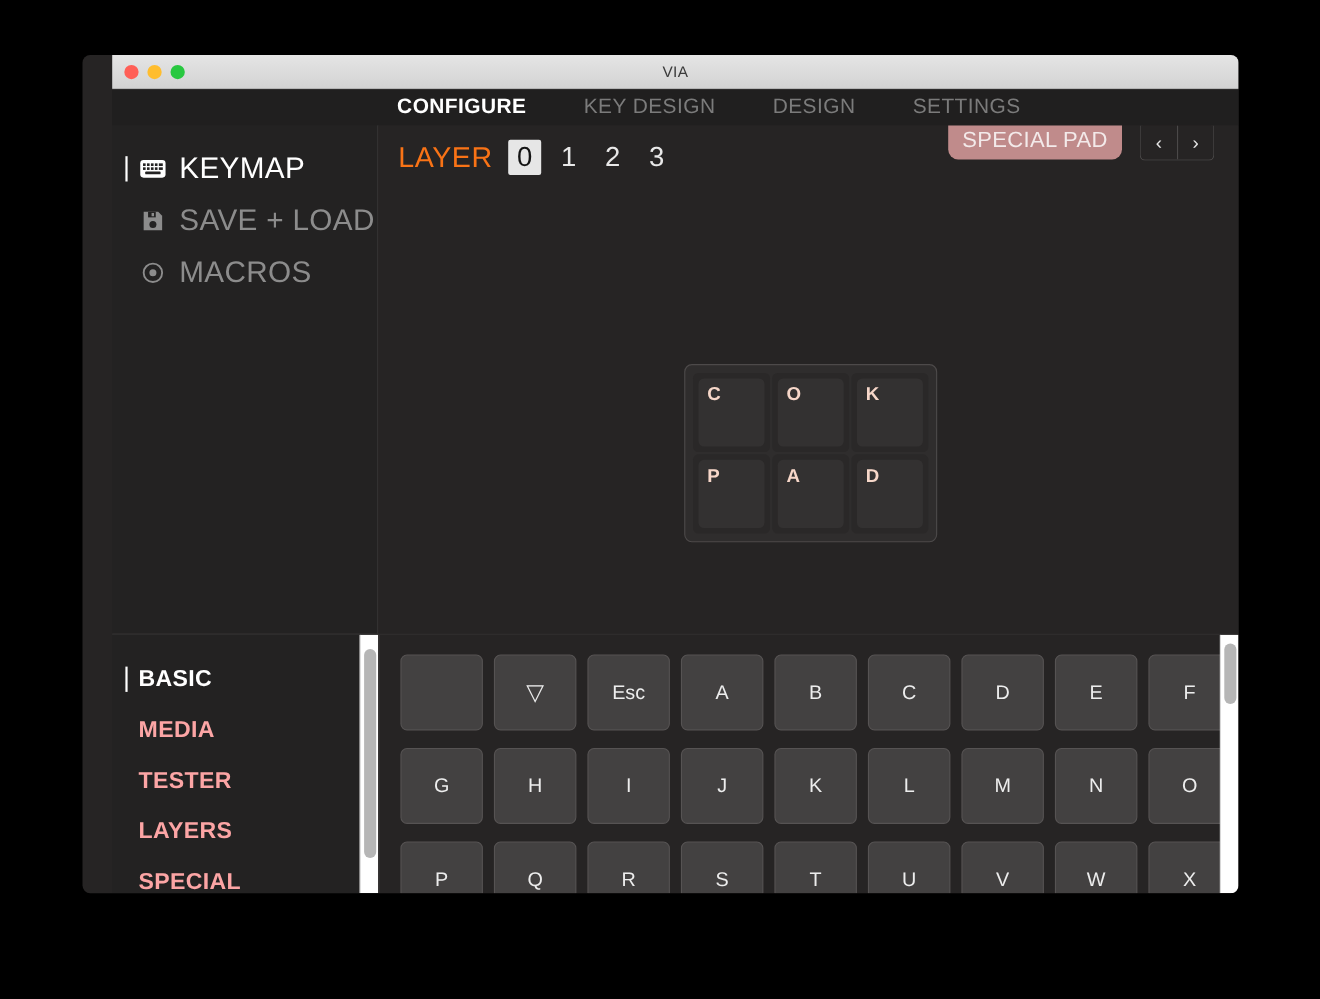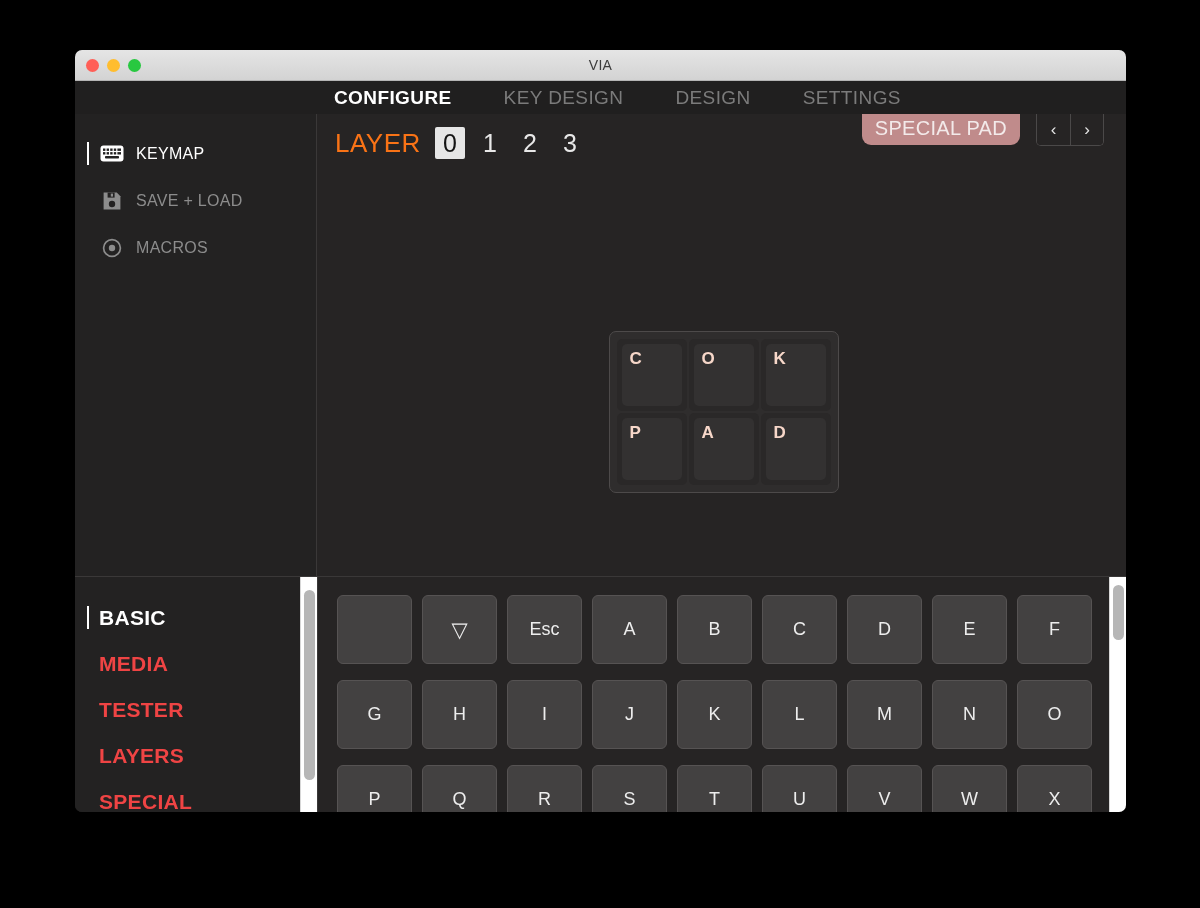--- a/index.html
+++ b/index.html
@@ -16,20 +16,21 @@
     position: absolute;
     left: 75px;
     top: 50px;
     width: 1051px;
     height: 762px;
     border-radius: 7px;
     overflow: hidden;
     background: #262424;
     display: flex;
     flex-direction: column;
+    padding-left: 27px;
   }
 
   
   .titlebar {
     position: relative;
     height: 31px;
     flex: 0 0 31px;
     background: linear-gradient(#e5e5e5, #d3d3d3);
     border-bottom: 1px solid #b4b4b4;
     display: flex;
@@ -114,21 +115,21 @@
     background: #ffffff;
   }
   .menu-icon {
     width: 26px; height: 26px;
     margin-left: 12px;
     margin-right: 11px;
     display: flex; align-items: center; justify-content: center;
     flex: 0 0 26px;
   }
   .menu-label {
-    font-size: 16px;
+    font-size: 27px;
     letter-spacing: .3px;
     white-space: nowrap;
   }
 
   
   .keymap-pane {
     flex: 1 1 auto;
     background: #262424;
     position: relative;
     min-width: 0;
@@ -244,21 +245,21 @@
     overflow: hidden;
     font-weight: bold;
   }
   .cat-item {
     height: 46px;
     display: flex;
     align-items: center;
     padding-left: 24px;
     font-size: 21px;
     letter-spacing: .3px;
-    color: #ef4444;
+    color: #fca5a5;
     cursor: pointer;
     position: relative;
   }
   .cat-item.active { color: #ffffff; }
   .cat-item.active::before {
     content: "";
     position: absolute;
     left: 12px; top: 11px;
     width: 2px; height: 23px;
     background: #ffffff;

